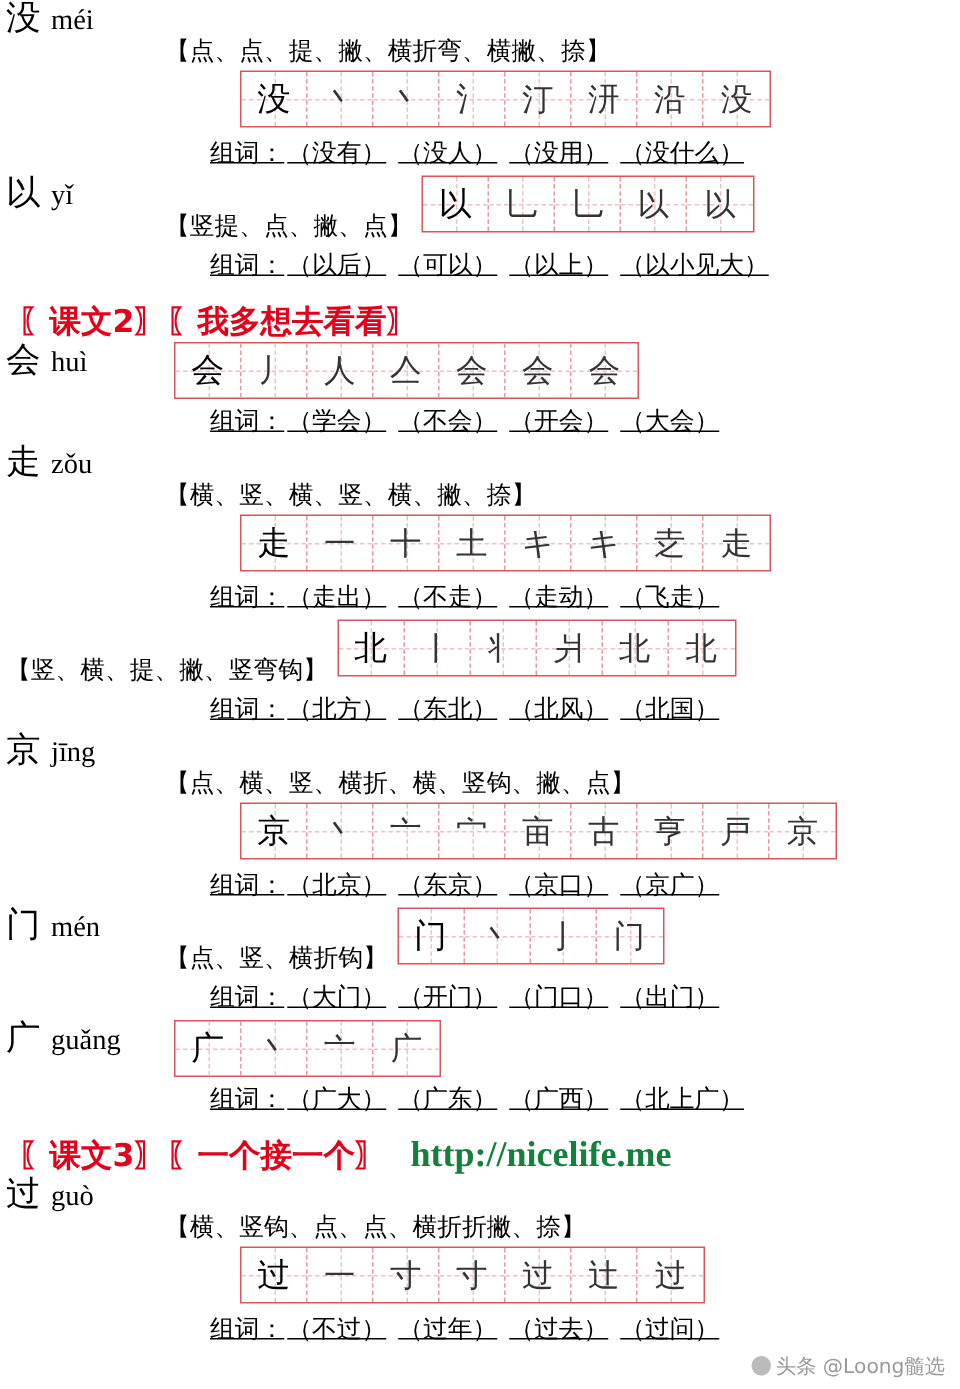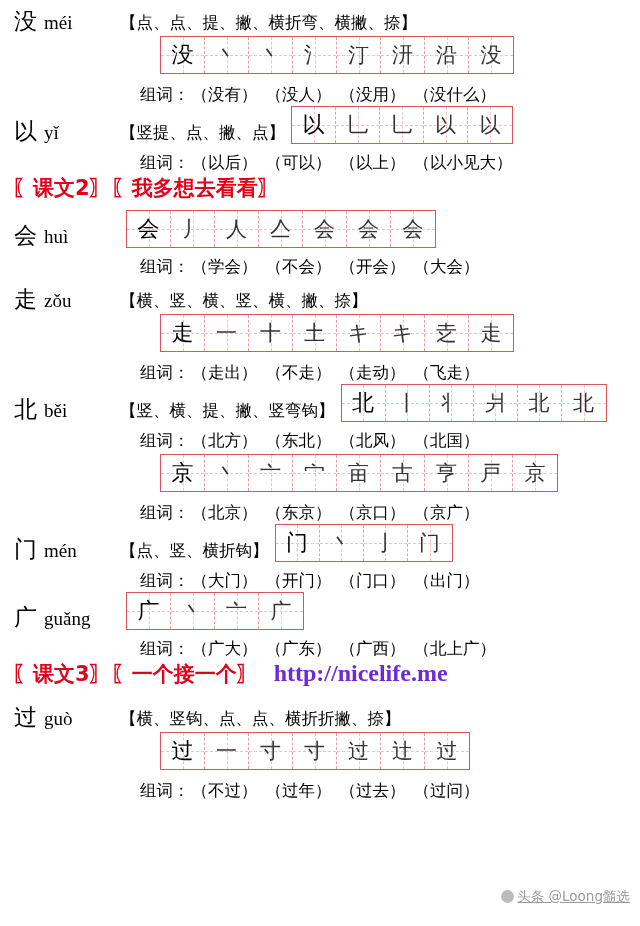--- a/index.html
+++ b/index.html
@@ -21,23 +21,23 @@
     height: 926px;
     background: #fff;
   }
   
   .entry {
     position: relative;
     width: 640px;
   }
   .hz-line {
     display: flex;
-    align-items: flex-end;
+    align-items: flex-start;
     min-height: 34px;
-    padding-left: 14px;
+    padding-left: 4px;
     box-sizing: border-box;
   }
   .char-head {
     width: 106px;
     flex: 0 0 106px;
     white-space: nowrap;
     font-size: 21px;
     line-height: 1.1;
   }
   .char-head .hanzi {
@@ -47,20 +47,21 @@
   }
   .char-head .pinyin {
     font-size: 19px;
     font-family: "Liberation Serif", serif;
   }
   .strokes {
     font-size: 16.5px;
     font-family: Liberation Mono, monospace;
     white-space: nowrap;
     letter-spacing: 0px;
+    margin-top: 23px;
   }
   
   .grid {
     display: flex;
     border: 1px solid #d9545b;
     box-sizing: border-box;
     background: #fff;
   }
   .grid .cell {
     width: 44px;
@@ -88,66 +89,66 @@
     position: absolute;
     top: 0; bottom: 0; left: 50%;
     border-left: 1px dashed #efc2c6;
   }
   .cell .gl { position: relative; z-index: 2; }
   .cell.first { color: #000; }
   .cell.partial { color: #333; font-size: 21px; }
   
   .words {
     display: flex;
-    align-items: flex-end;
+    align-items: center;
     padding-left: 140px;
     min-height: 30px;
     font-size: 16.5px;
     font-family: "DejaVu Sans", sans-serif;
+    text-decoration: underline;
   }
   .words .label { margin-right: 2px; }
   .words .w { margin-right: 8px; white-space: nowrap; }
   
   .lesson {
     display: flex;
-    align-items: flex-start;
+    align-items: flex-end;
     padding-left: 12px;
     min-height: 36px;
     color: #e2001a;
     font-size: 21px;
     font-weight: bold;
     font-family: "DejaVu Sans", sans-serif;
   }
   .lesson .ttl { margin-left: 0; }
   .lesson .url {
-    color: #6d28d9;
+    color: #15803d;
     font-family: "Liberation Serif", serif;
     font-size: 24px;
     margin-left: 16px;
     font-weight: bold;
     text-decoration: none;
   }
   
   .grid-row {
     display: flex;
     padding-left: 160px;
     margin-top: 2px;
     margin-bottom: 2px;
   }
   .grid-inline {
     margin-left: 6px;
   }
   .watermark {
     position: absolute;
     right: 10px;
-    bottom: 20px;
+    bottom: 6px;
     color: #999;
     font-size: 13.5px;
     font-family: "DejaVu Sans", sans-serif;
-    text-decoration: underline;
   }
   .wm-icon {
     display: inline-block;
     width: 13px; height: 13px;
     border-radius: 50%;
     background: #bbb;
     vertical-align: -2px;
     margin-right: 3px;
   }
 </style>
@@ -302,21 +303,20 @@
         <div class="words">
           <span class="label">组词：</span>
           <span class="w">（走出）</span>
           <span class="w">（不走）</span>
           <span class="w">（走动）</span>
           <span class="w">（飞走）</span>
         </div>
       </div>
       <div class="entry">
         <div class="hz-line">
-          <div class="char-head"><span class="hanzi">北</span><span class="pinyin">běi</span></div>
           <div class="strokes">【竖、横、提、撇、竖弯钩】</div>
           <div class="grid grid-inline">
             <div class="cell first">
               <span class="gl">北</span>
             </div>
             <div class="cell partial">
               <span class="gl">丨</span>
             </div>
             <div class="cell partial">
               <span class="gl">丬</span>
@@ -334,20 +334,24 @@
         </div>
         <div class="words">
           <span class="label">组词：</span>
           <span class="w">（北方）</span>
           <span class="w">（东北）</span>
           <span class="w">（北风）</span>
           <span class="w">（北国）</span>
         </div>
       </div>
       <div class="entry">
+        <div class="hz-line">
+          <div class="char-head"><span class="hanzi">京</span><span class="pinyin">jīng</span></div>
+          <div class="strokes">【点、横、竖、横折、横、竖钩、撇、点】</div>
+        </div>
         <div class="grid-row">
           <div class="grid">
             <div class="cell first">
               <span class="gl">京</span>
             </div>
             <div class="cell partial">
               <span class="gl">丶</span>
             </div>
             <div class="cell partial">
               <span class="gl">亠</span>

